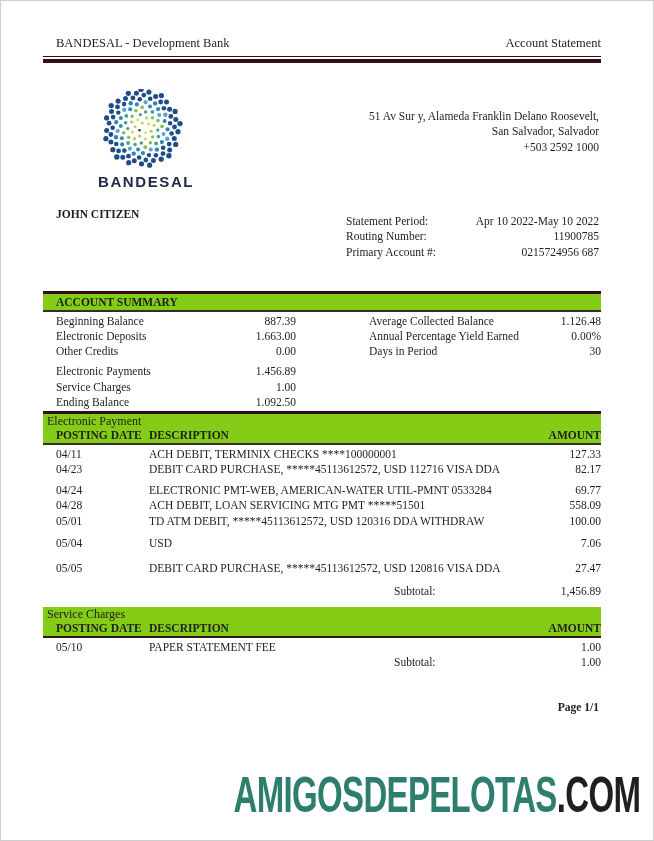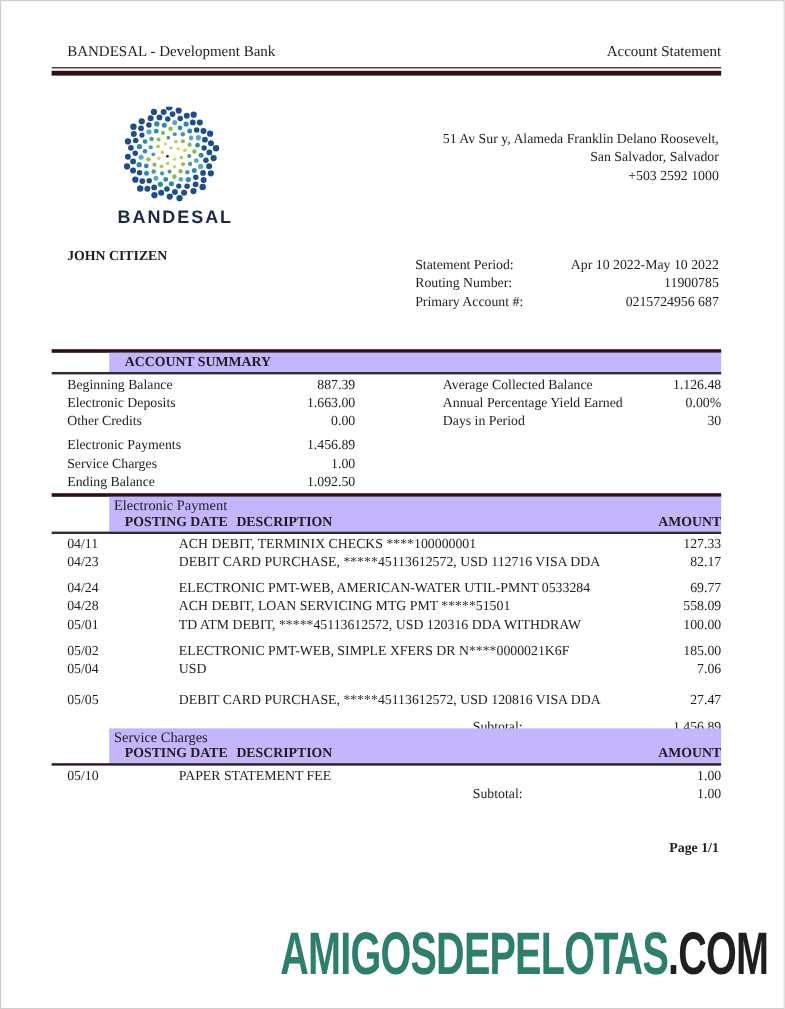--- a/index.html
+++ b/index.html
@@ -22,21 +22,21 @@
             letter-spacing:1.6px;color:#1b2b45;margin-top:2px;}
   
   .bank-addr{position:absolute;top:108px;right:54px;text-align:right;line-height:15.3px;}
   .customer{position:absolute;top:206px;left:55px;line-height:15.3px;}
   .customer .name{font-weight:bold;}
   .stmt-info{position:absolute;top:213px;left:345px;right:54px;line-height:15.3px;text-align:right;}
   .stmt-info .row{display:flex;justify-content:space-between;}
   
   .rule-thick{height:3px;background:#330f14;}
   .rule-thin{height:1.5px;background:#2f2f2f;}
-  .bluebar{background:#c4b5fd;margin-left:48px;}
+  .bluebar{background:#84cc16;}
   
   .summary{position:absolute;top:290px;left:42px;width:558px;}
   .summary .bar{padding:2px 0 2px 13px;font-weight:bold;}
   .sum-cols{display:flex;margin-top:2px;}
   .sum-left{width:240px;margin-left:13px;}
   .sum-gapcol{width:73px;}
   .sum-right{width:232px;}
   .kv{display:flex;justify-content:space-between;line-height:15.3px;min-height:15.3px;gap:14px;}
   .sum-spacer{height:5px;}
   
@@ -318,25 +318,20 @@
         <span class="c-desc">ACH DEBIT, LOAN SERVICING MTG PMT *****51501</span>
         <span class="c-amt">558.09</span>
       </div>
       <div class="trow">
         <span class="c-date">05/01</span>
         <span class="c-desc">TD ATM DEBIT, *****45113612572, USD 120316 DDA WITHDRAW</span>
         <span class="c-amt">100.00</span>
       </div>
       <div class="gap7"></div>
       <div class="trow">
-        <span class="c-date">05/02</span>
-        <span class="c-desc">ELECTRONIC PMT-WEB, SIMPLE XFERS DR N****0000021K6F</span>
-        <span class="c-amt">185.00</span>
-      </div>
-      <div class="trow">
         <span class="c-date">05/04</span>
         <span class="c-desc">USD</span>
         <span class="c-amt">7.06</span>
       </div>
       <div class="gap10"></div>
       <div class="trow">
         <span class="c-date">05/05</span>
         <span class="c-desc">DEBIT CARD PURCHASE, *****45113612572, USD 120816 VISA DDA</span>
         <span class="c-amt">27.47</span>
       </div>

